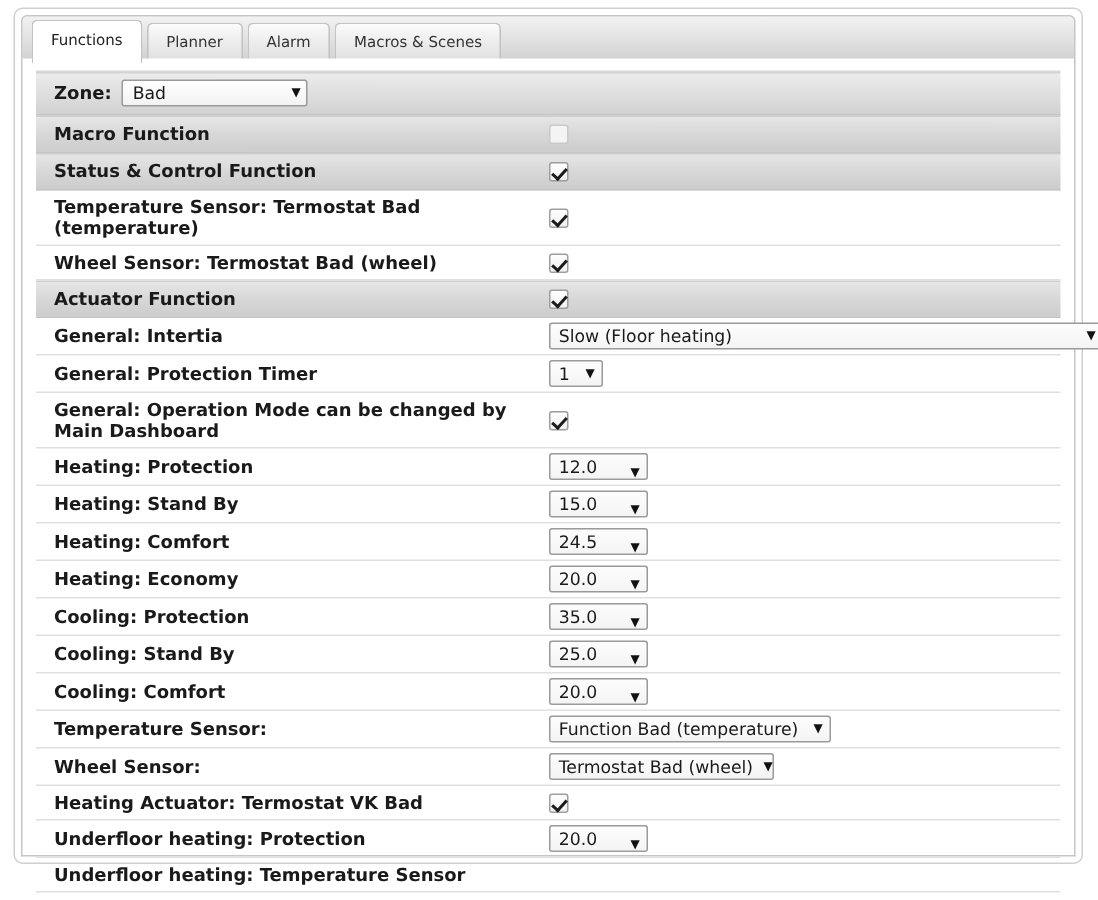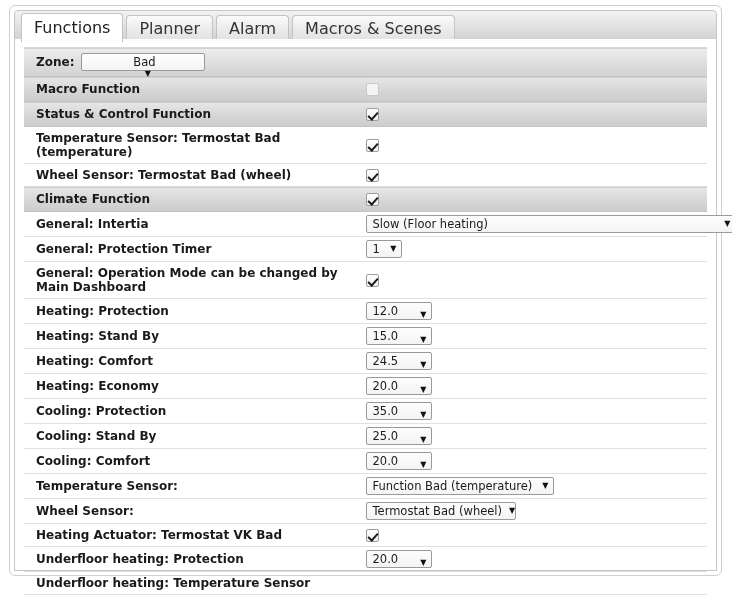--- a/index.html
+++ b/index.html
@@ -42,21 +42,21 @@
     display: flex;
     align-items: flex-end;
     overflow: hidden;
   }
   .tab {
     position: relative;
     height: 26px;
     line-height: 26px;
     padding: 0 12px;
     margin-right: 3px;
-    font-size: 16px;
+    font-size: 10px;
     color: #333333;
     background: linear-gradient(to bottom, #fbfbfb 0%, #eaeaea 55%, #e0e0e0 100%);
     border: 1px solid #c3c3c3;
     border-bottom: none;
     border-radius: 4px 4px 0 0;
     white-space: nowrap;
     cursor: pointer;
   }
   .tab.active {
     background: #ffffff;
@@ -153,21 +153,21 @@
     cursor: pointer;
     white-space: nowrap;
     vertical-align: middle;
   }
   .sel .caret {
     font-size: 8px;
     margin-left: 7px;
     color: #111111;
     line-height: 1;
   }
-  .sel.w-zone  { width: 124px; background: linear-gradient(to bottom,#ffffff 0%,#f3f3f3 100%); flex-direction: column; }
+  .sel.w-zone  { width: 124px; background: linear-gradient(to bottom,#ffffff 0%,#f3f3f3 100%); }
   .sel.w-num   { width: 66px; align-items: flex-end; }
   .sel.w-tiny  { width: 36px; }
   .sel.w-wide  { width: 370px; }
   .sel.w-temp  { width: 188px; }
   .sel.w-wheel { width: 150px; }
 
   
   .cb {
     display: inline-block;
     box-sizing: border-box;
@@ -234,21 +234,21 @@
             </tr>
             <tr class="row">
               <td class="lbl">Temperature Sensor: Termostat Bad (temperature)</td>
               <td class="ctl ctl-pad"><span class="cb on"></span></td>
             </tr>
             <tr class="row">
               <td class="lbl">Wheel Sensor: Termostat Bad (wheel)</td>
               <td class="ctl ctl-pad"><span class="cb on"></span></td>
             </tr>
             <tr class="row sect">
-              <td class="lbl">Climate Function</td>
+              <td class="lbl">Actuator Function</td>
               <td class="ctl ctl-pad"><span class="cb on"></span></td>
             </tr>
             <tr class="row">
               <td class="lbl">General: Intertia</td>
               <td class="ctl"><span class="sel w-wide">
                   <span>Slow (Floor heating)</span>
                   <span class="caret">▼</span>
                 </span></td>
             </tr>
             <tr class="row">

